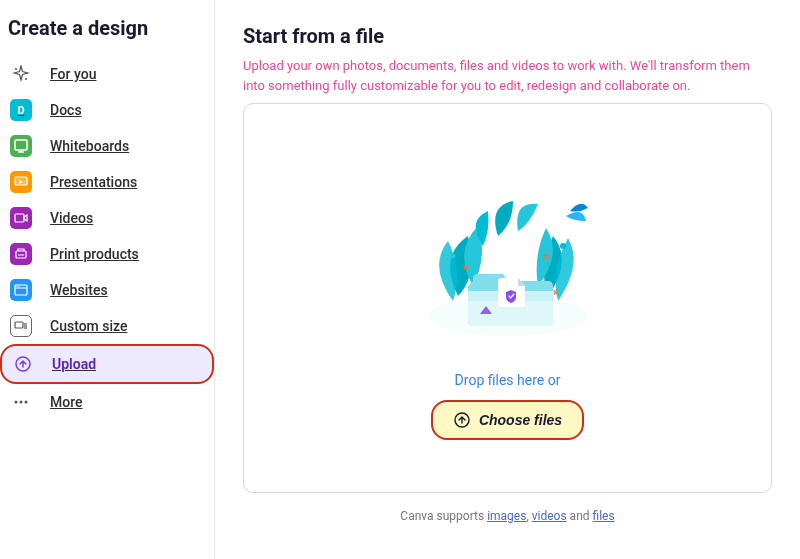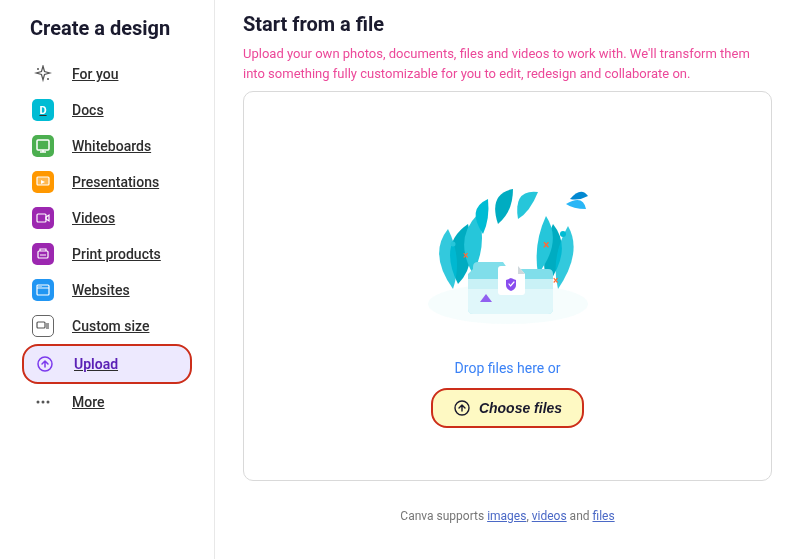--- a/index.html
+++ b/index.html
@@ -9,21 +9,21 @@
       width: 800px;
       height: 559px;
       overflow: hidden;
       display: flex;
     }
 
     
     .sidebar {
       width: 215px;
       min-width: 215px;
-      padding: 16px 22px;
+      padding: 16px 0;
       border-right: 1px solid #e8e8e8;
       height: 559px;
       overflow-y: auto;
     }
 
     .sidebar-title {
       font-size: 20px;
       font-weight: 700;
       color: #1a1a2e;
       padding: 0 8px 16px 8px;
@@ -62,21 +62,21 @@
     .icon-videos { background: #9c27b0; color: white; }
     .icon-printproducts { background: #9c27b0; color: white; }
     .icon-websites { background: #2196f3; color: white; }
     .icon-customsize { background: transparent; border: 1.5px solid #666; }
     .icon-upload { background: transparent; color: #6b21a8; }
     .icon-more { background: transparent; color: #555; }
 
     
     .main {
       flex: 1;
-      padding: 12px 28px;
+      padding: 24px 28px;
       overflow-y: auto;
     }
 
     .main-title {
       font-size: 20px;
       font-weight: 700;
       color: #1a1a2e;
       margin-bottom: 8px;
     }
 
@@ -122,21 +122,21 @@
       border-radius: 8px;
       background: #fef9c3;
       font-size: 14px;
       font-weight: 600;
       color: #1a1a2e;
       cursor: pointer;
       font-style: italic;
     }
 
     .footer-text {
-      margin-top: 28px;
+      margin-top: 16px;
       font-size: 12px;
       color: #777;
       text-align: center;
     }
     .footer-text a {
       color: #4b69c6;
       text-decoration: underline;
     }
 
     

